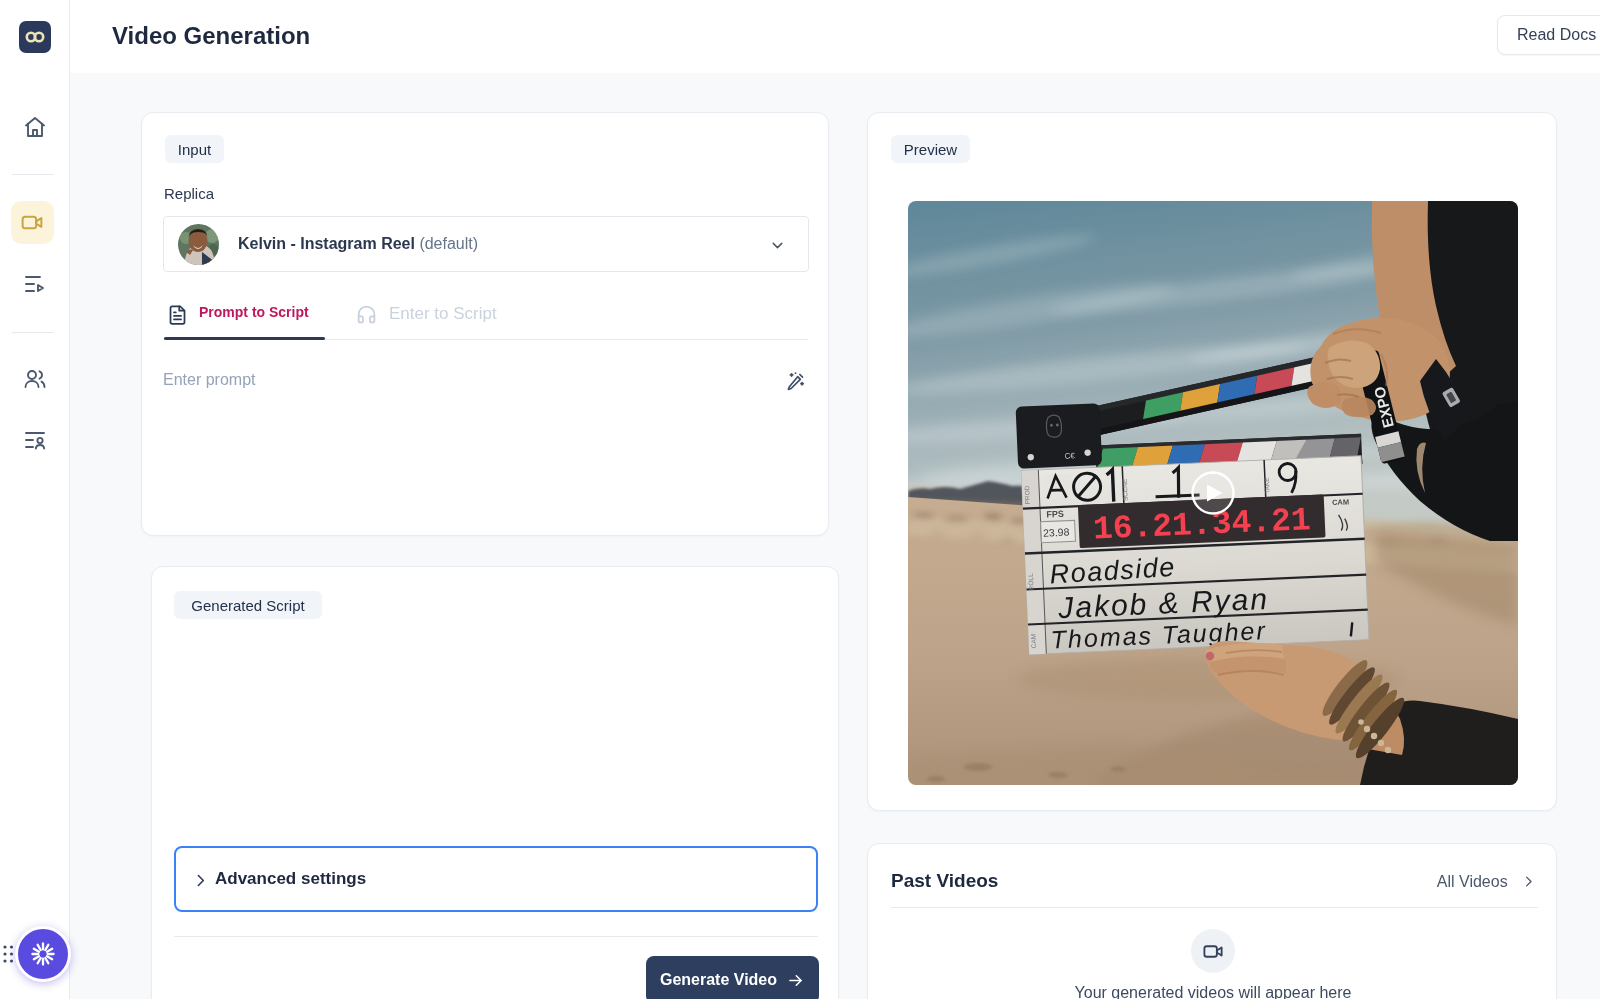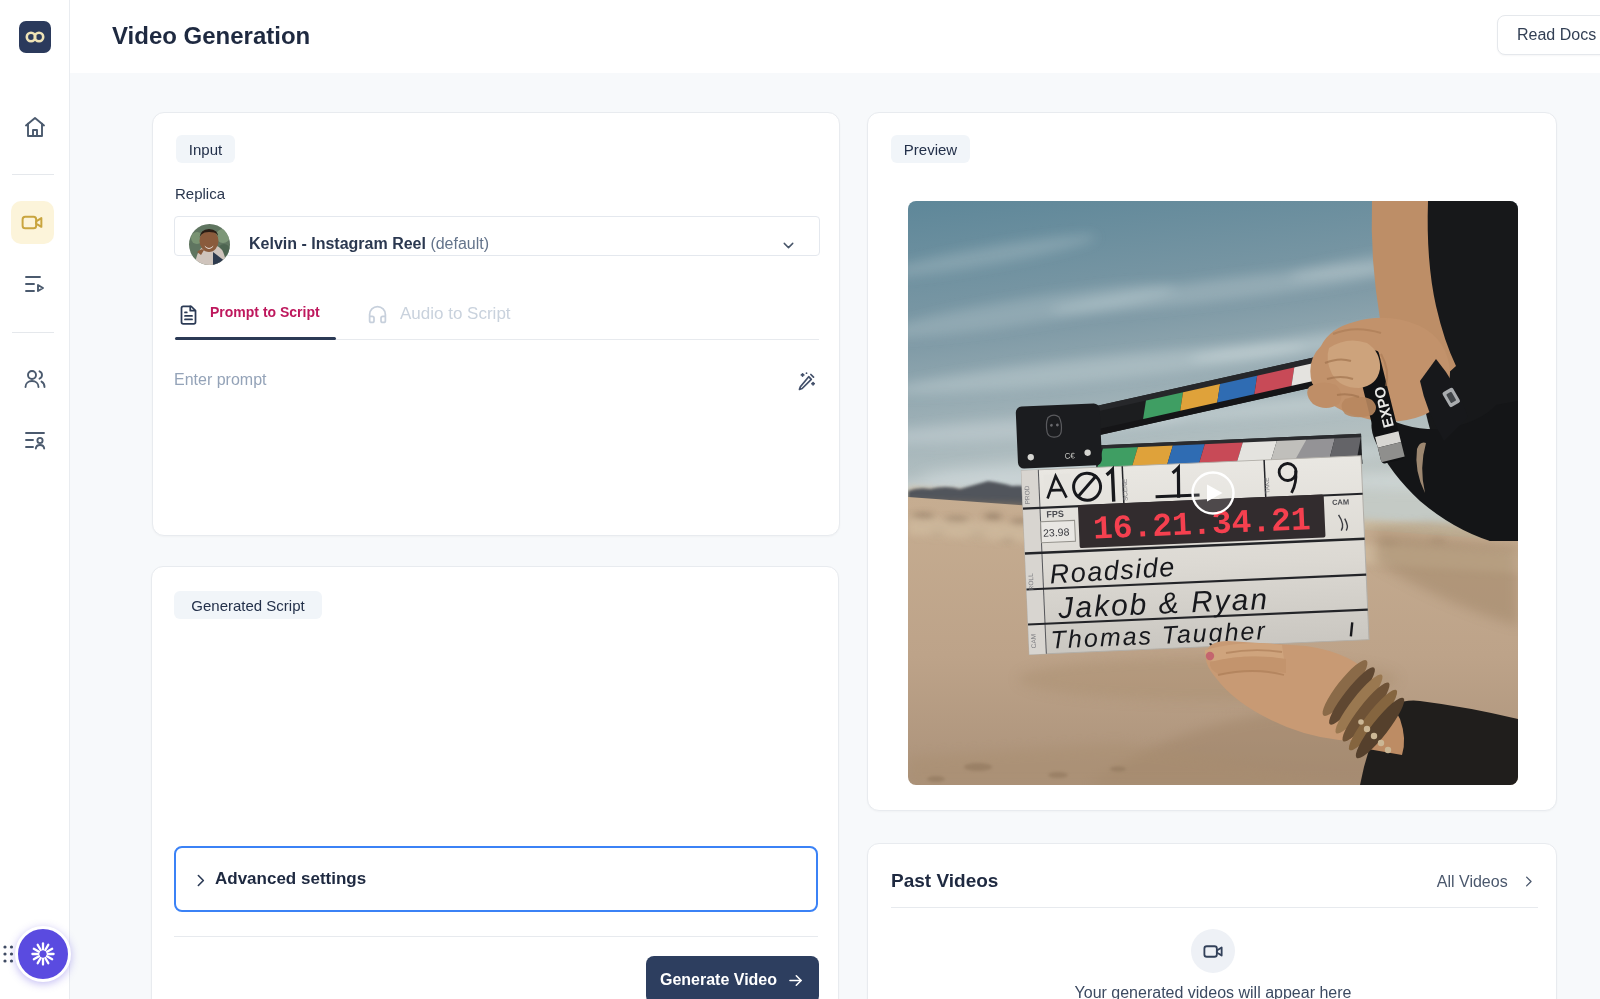--- a/index.html
+++ b/index.html
@@ -15,24 +15,24 @@
   
   #header { position:absolute; left:70px; top:0; width:1530px; height:73px; background:#fff; }
   #title { position:absolute; left:104px; top:22px; font-size:24px; font-weight:700; color:#1e2940;margin-left:8px; }
   #readdocs { position:absolute; left:1497px; top:15px; width:130px; height:40px; background:#fff; border:1px solid #e5e8ec; border-radius:8px; font-size:16px; font-weight:500; color:#323f54; line-height:38px; padding-left:19px; box-shadow:0 1px 2px rgba(16,24,40,.04); }
 
   
   .card { position:absolute; background:#fff; border:1px solid #e8ebef; border-radius:12px; box-shadow:0 1px 2px rgba(16,24,40,.03); }
   .chip { position:absolute; background:#f1f5f9; border-radius:6px; font-size:15px; font-weight:500; color:#23304a; display:flex; align-items:center; justify-content:center; }
 
   
-  #card-input { left:152px; top:112px; width:688px; height:424px;text-align:center; }
+  #card-input { left:141px; top:112px; width:688px; height:424px;text-align:center; }
   #chip-input { left:23px; top:22px; width:59px; height:28px; }
   #lbl-replica { position:absolute; left:22px; top:183px; font-size:15px; font-weight:500; color:#2a374e; }
-  #dropdown { position:absolute; left:21px; top:103px; width:646px; height:40px; border:1px solid #e4e8ee; border-radius:4px;text-decoration:underline; }
+  #dropdown { position:absolute; left:21px; top:103px; width:646px; height:56px; border:1px solid #e4e8ee; border-radius:4px;text-decoration:underline; }
   #avatar { position:absolute; left:14px; top:7px; width:41px; height:41px; border-radius:50%; overflow:hidden; }
   #dd-text { position:absolute; left:74px; top:18px; font-size:16px; font-weight:600; color:#2b3850; }
   #dd-text span { color:#64748b; font-weight:500; }
   #dd-chev { position:absolute; right:22px; top:20px; }
   
   #tabs { position:absolute; left:22px; top:183px; width:644px; height:44px; border-bottom:1px solid #e7eaee; }
   #tab1 { position:absolute; left:0; top:0; height:44px; }
   #tab1 .txt { position:absolute; left:35px; top:8px; font-size:14px; font-weight:700; color:#be185d; white-space:nowrap; }
   #tab1 .ul { position:absolute; left:0; top:41px; width:161px; height:3px; background:#2b3a55; border-radius:2px; }
   #tab2 { position:absolute; left:190px; top:0; height:44px; }
@@ -177,21 +177,21 @@
           <path d="M8 17h8"></path>
           <path d="M8 9h2"></path>
       </svg>
       <div class="txt">Prompt to Script</div>
       <div class="ul"></div>
     </div>
     <div id="tab2">
       <svg style="position:absolute;left:2px;top:8px" width="21" height="21" viewBox="0 0 24 24" fill="none" stroke="#c7d0dc" stroke-width="2" stroke-linecap="round" stroke-linejoin="round">
         <path d="M3 14h3a2 2 0 0 1 2 2v3a2 2 0 0 1-2 2H5a2 2 0 0 1-2-2v-7a9 9 0 0 1 18 0v7a2 2 0 0 1-2 2h-1a2 2 0 0 1-2-2v-3a2 2 0 0 1 2-2h3"></path>
       </svg>
-      <div class="txt">Audio to Script</div>
+      <div class="txt">Enter to Script</div>
     </div>
   </div>
   <div id="prompt-ph">Enter prompt</div>
   <svg style="position:absolute;left:643px;top:258px" width="21" height="21" viewBox="0 0 24 24" fill="none" stroke="#43506a" stroke-width="2" stroke-linecap="round" stroke-linejoin="round">
     <path d="m14.5 6.5 3 3L7 20l-3 1 1-3Z"></path>
       <path d="m17 4 3 3"></path>
     <path d="M7.5 3.2v2.6"></path>
       <path d="M6.2 4.5h2.6"></path>
     <path d="M19.5 13.2v2.6"></path>
       <path d="M18.2 14.5h2.6"></path>

